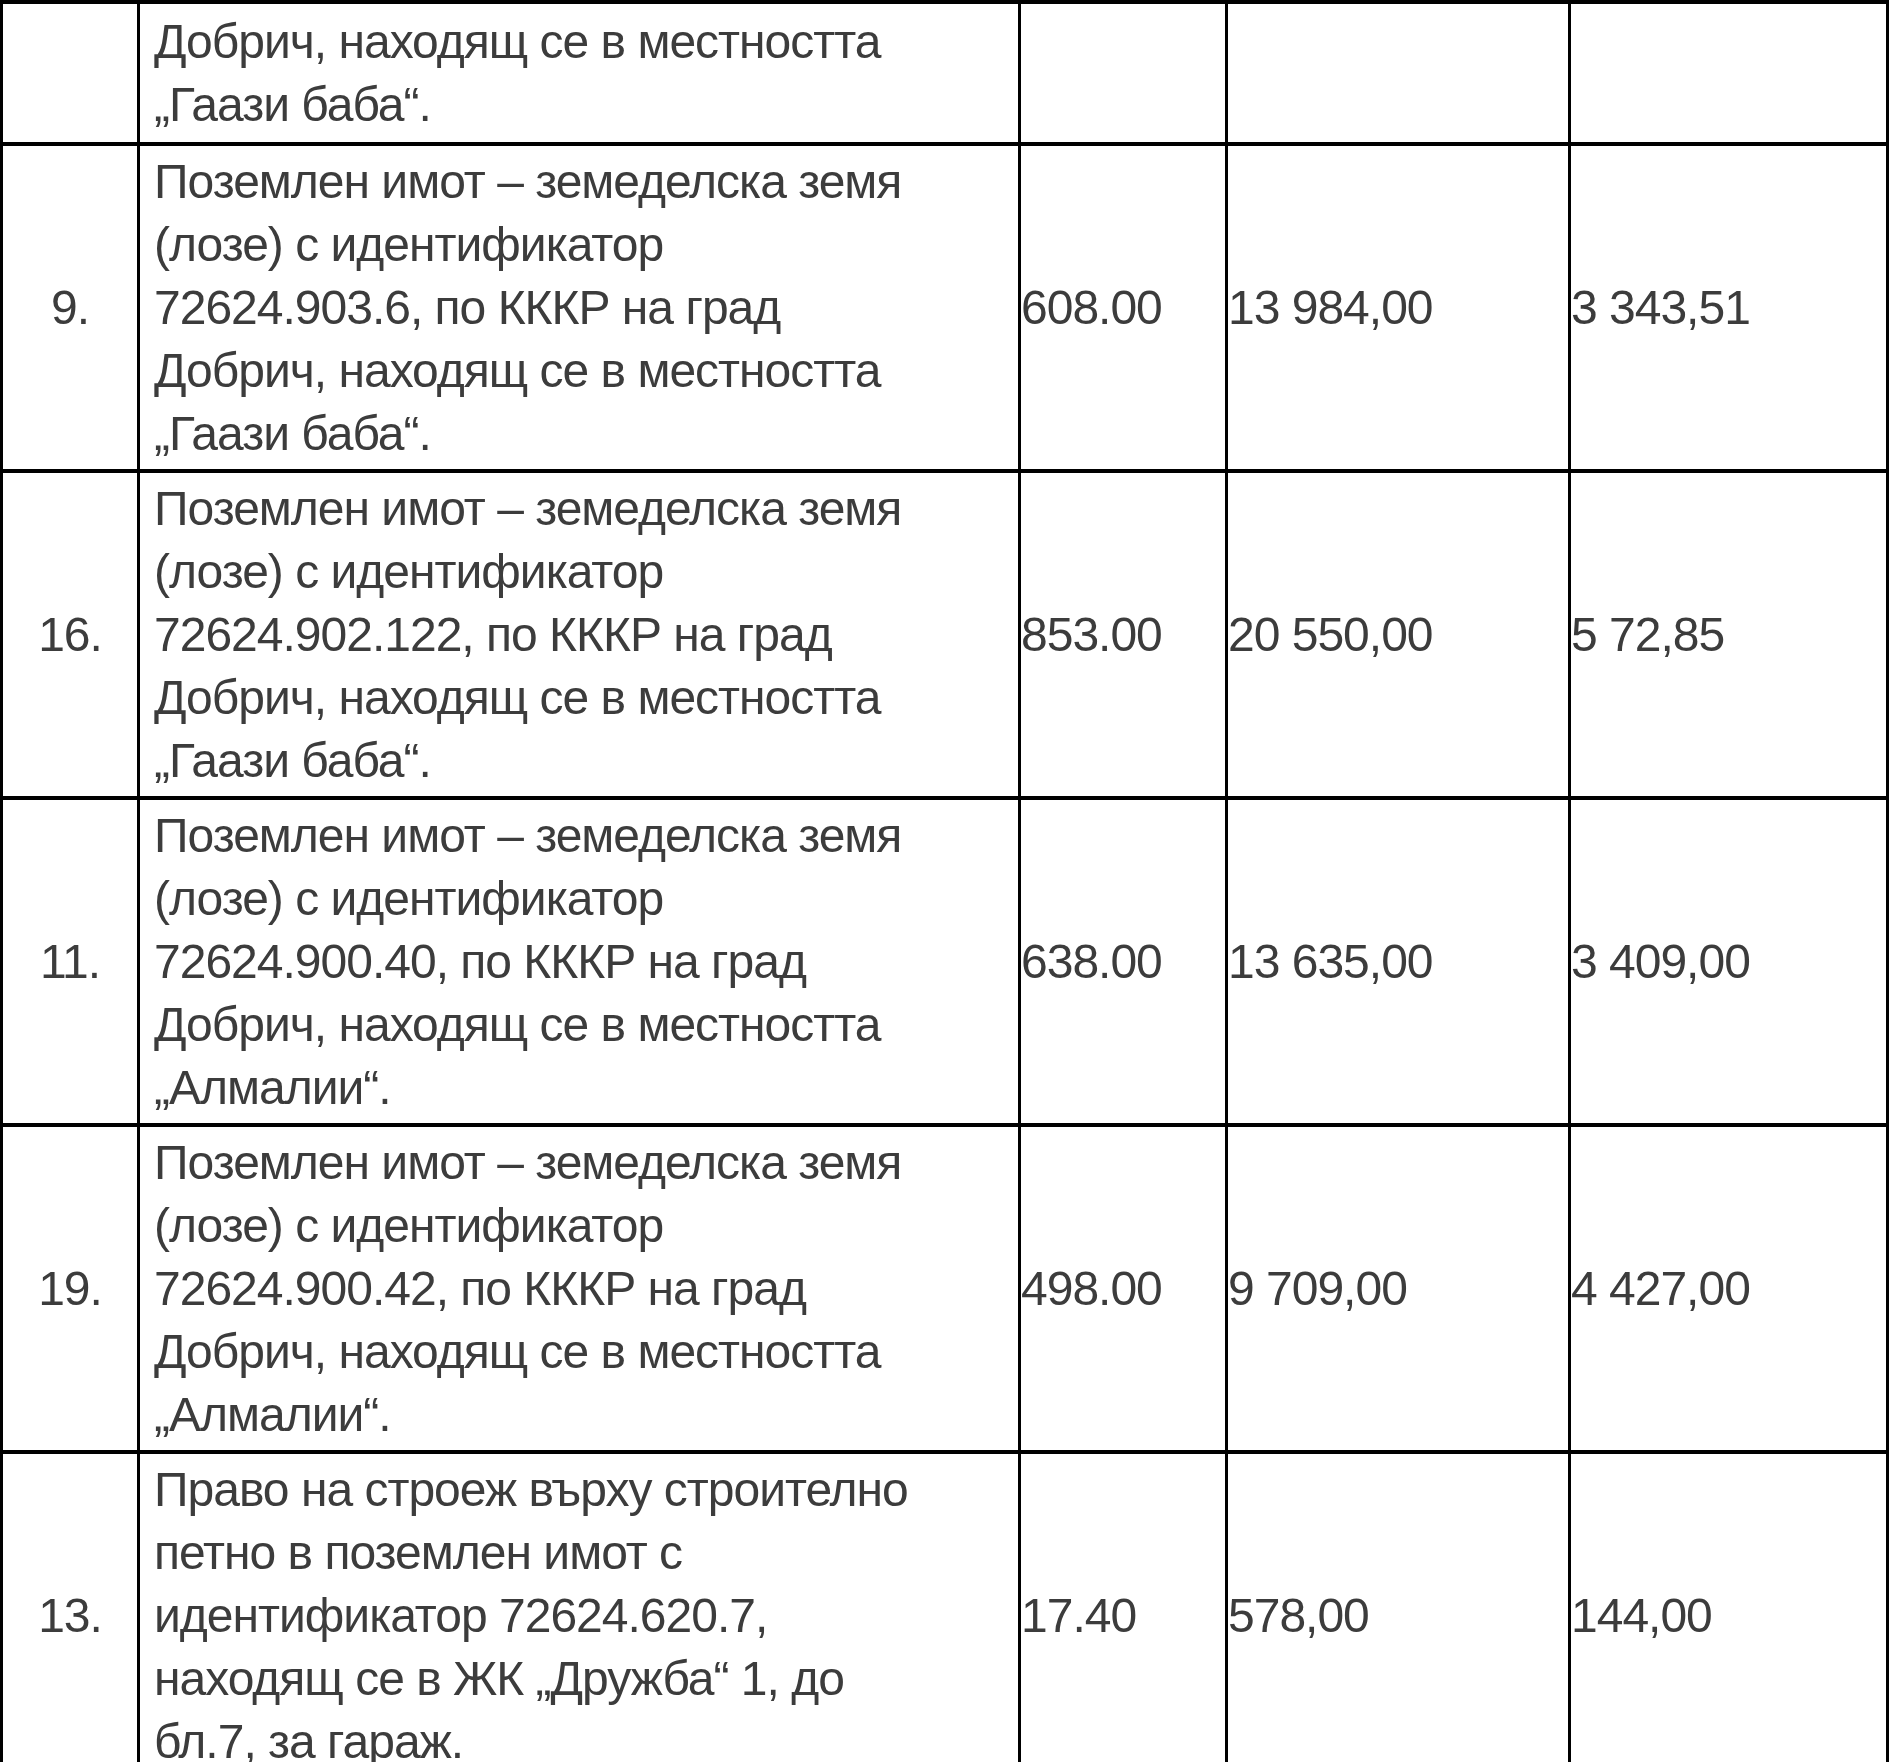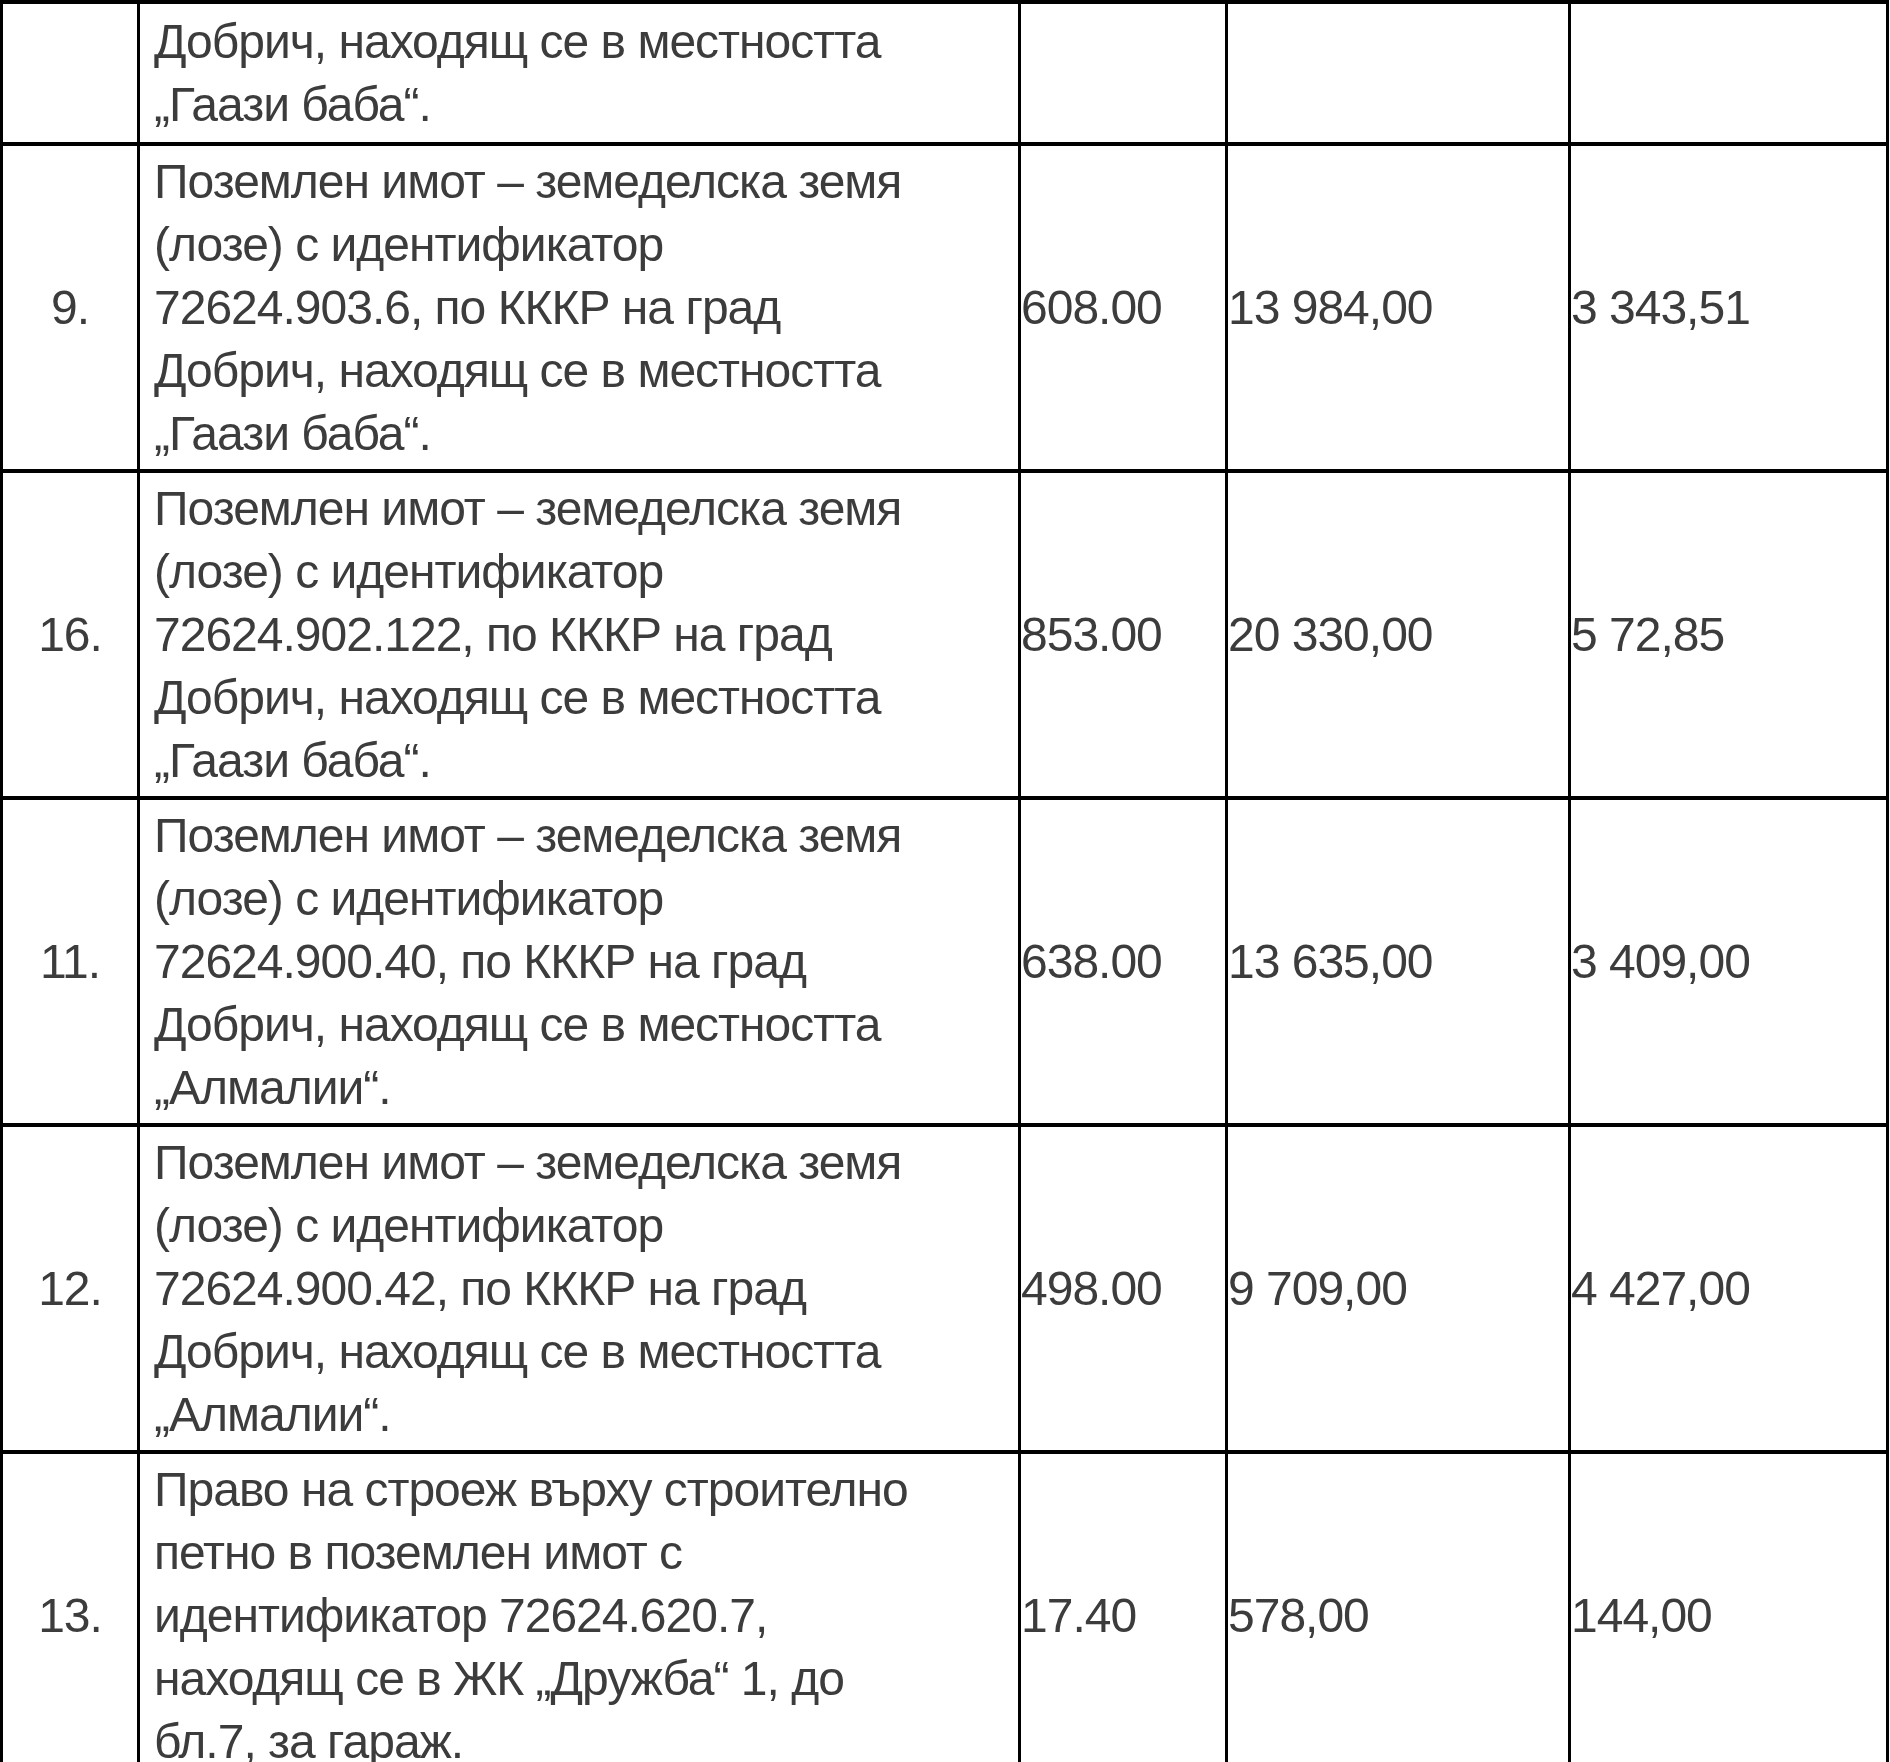--- a/index.html
+++ b/index.html
@@ -77,36 +77,36 @@
       <td class="cell-val">3 343,51</td>
     </tr>
     <tr class="row-standard">
       <td class="cell-num">16.</td>
       <td class="cell-desc">Поземлен имот – земеделска земя
 (лозе) с идентификатор
 72624.902.122, по КККР на град
 Добрич, находящ се в местността
 „Гаази баба“.</td>
       <td class="cell-val">853.00</td>
-      <td class="cell-val">20 330,00</td>
+      <td class="cell-val">20 550,00</td>
       <td class="cell-val">5 72,85</td>
     </tr>
     <tr class="row-standard">
       <td class="cell-num">11.</td>
       <td class="cell-desc">Поземлен имот – земеделска земя
 (лозе) с идентификатор
 72624.900.40, по КККР на град
 Добрич, находящ се в местността
 „Алмалии“.</td>
       <td class="cell-val">638.00</td>
       <td class="cell-val">13 635,00</td>
       <td class="cell-val">3 409,00</td>
     </tr>
     <tr class="row-12">
-      <td class="cell-num">12.</td>
+      <td class="cell-num">19.</td>
       <td class="cell-desc">Поземлен имот – земеделска земя
 (лозе) с идентификатор
 72624.900.42, по КККР на град
 Добрич, находящ се в местността
 „Алмалии“.</td>
       <td class="cell-val">498.00</td>
       <td class="cell-val">9 709,00</td>
       <td class="cell-val">4 427,00</td>
     </tr>
     <tr class="row-13">

